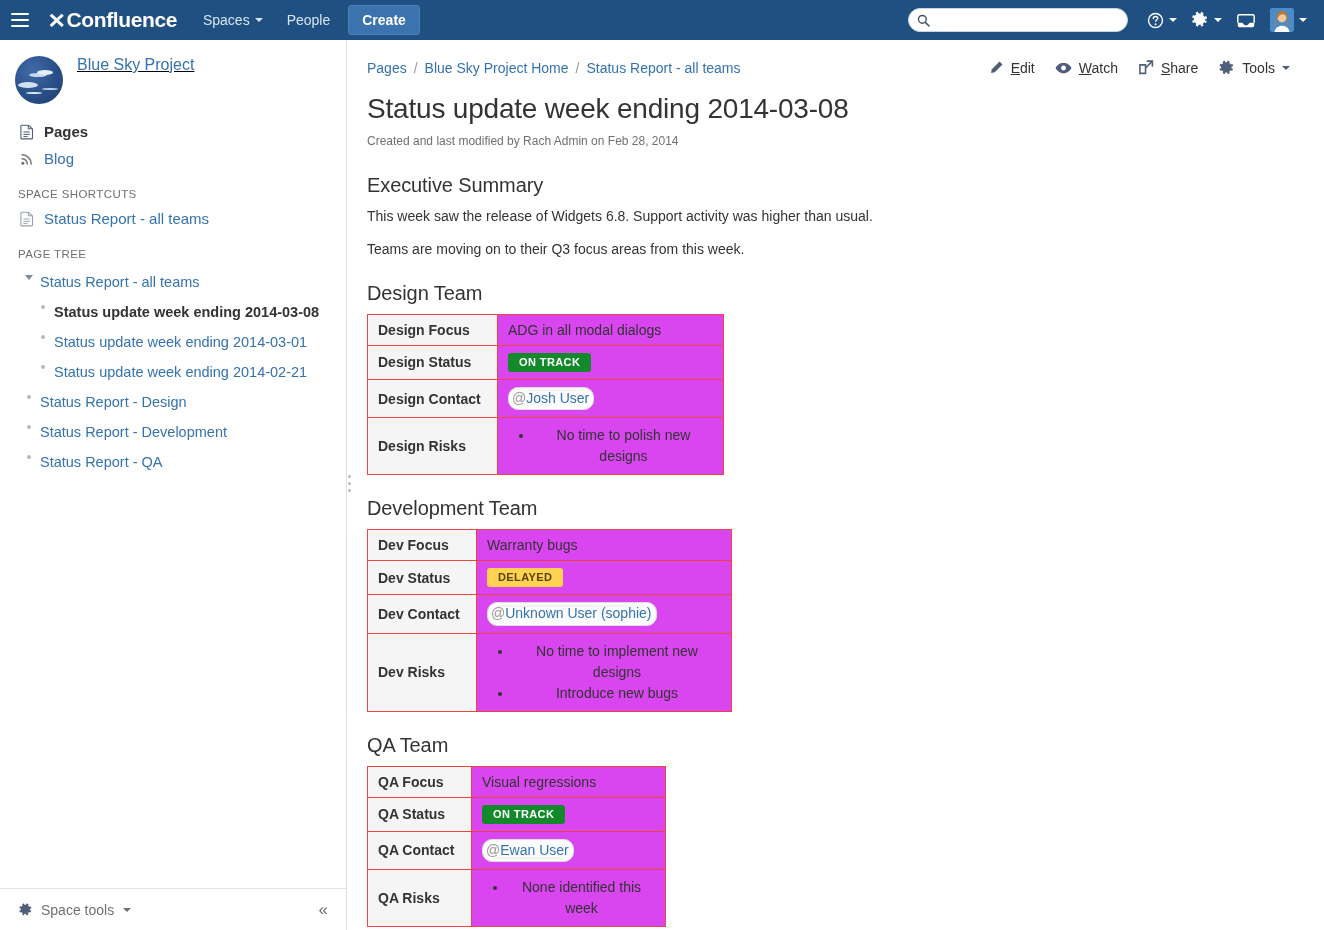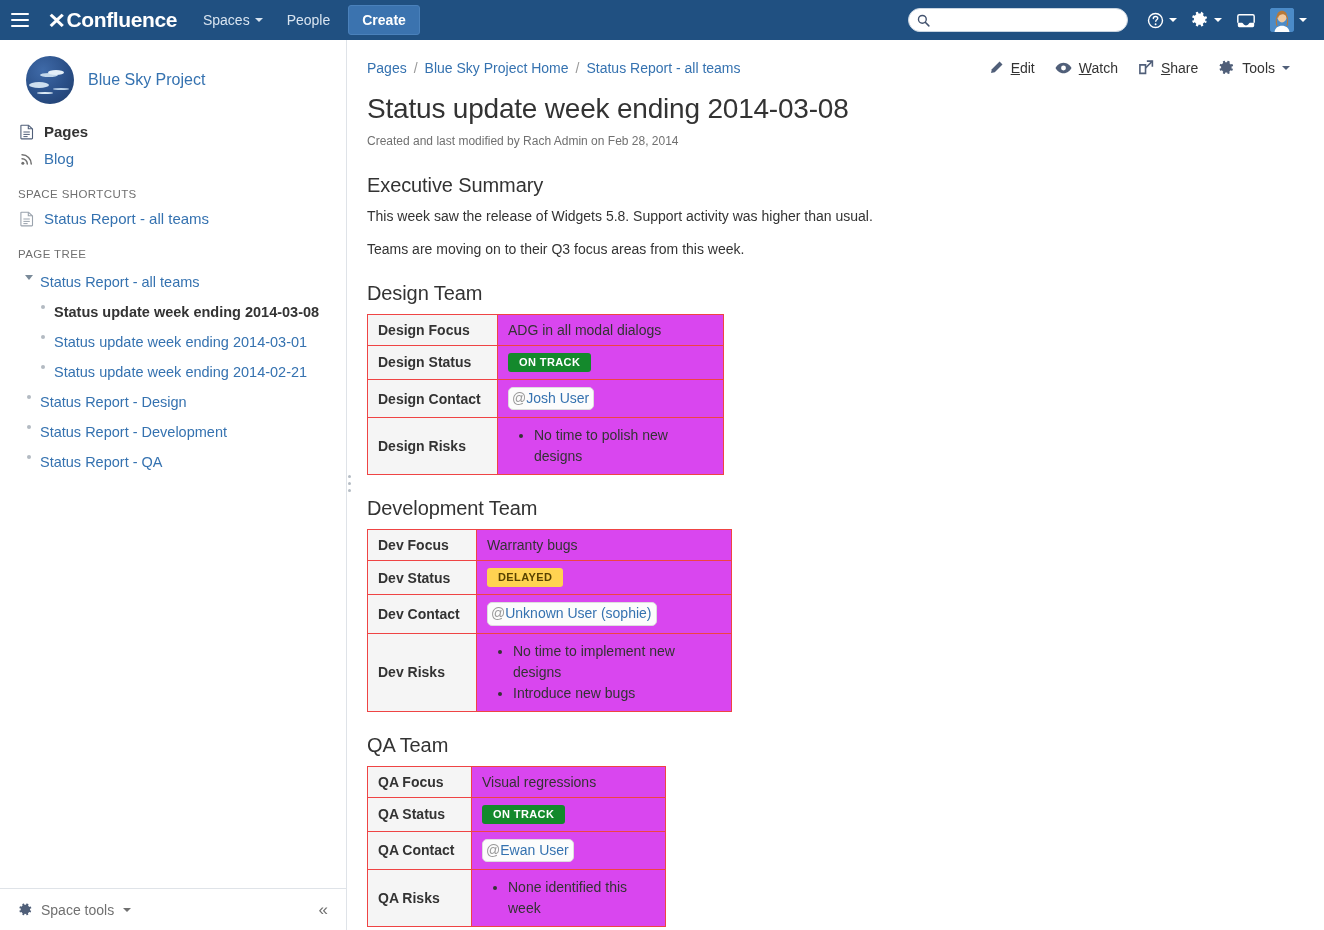--- a/index.html
+++ b/index.html
@@ -114,22 +114,23 @@
   #sidebar {
     width: 347px;
     background: #fff;
     border-right: 1px solid #dfe3e8;
     position: relative;
     flex: 0 0 347px;
     display: flex; flex-direction: column;
   }
   .sidebar-scroll { flex: 1 1 auto; overflow: hidden; }
   .space-header {
-    display: flex; align-items: center;
-    padding: 16px 10px 14px 26px;
+    display: flex; align-items: flex-start;
+    padding: 16px 10px 14px 15px;
+    text-decoration: underline;
   }
   .space-avatar {
     width: 48px; height: 48px;
     border-radius: 50%;
     background: radial-gradient(circle at 35% 30%, #3f6aa8 0%, #2a4f87 55%, #1e3c6b 100%);
     position: relative; overflow: hidden;
     flex: 0 0 48px;
   }
   .space-avatar::before {
     content:""; position: absolute;
@@ -323,41 +324,41 @@
     vertical-align: middle;
     text-align: left;
   }
   table.conf th {
     background: #f5f5f5;
     font-weight: bold;
     white-space: nowrap;
   }
   table.conf td { background: #d946ef; }
   table.conf ul {
-    margin: 0; padding-left: 26px;
+    margin: 0; padding-left: 26px; text-align: center;
   }
   table.conf ul li { line-height: 1.5; }
 
   .lozenge {
     display: inline-block;
     font-size: 11px;
     font-weight: bold;
     letter-spacing: 0.4px;
     padding: 3px 11px 3px 11px;
     border-radius: 3px;
     text-transform: uppercase;
     line-height: 1.2;
   }
   .lz-green { background: #14892c; color: #fff; }
   .lz-yellow { background: #ffd351; color: #594300; }
 
   .mention {
     display: inline-block;
     border: 1px solid #ddd;
-    border-radius: 5px;
+    border-radius: 10px;
     background: #fcfcfc;
     padding: 1px 4px 2px 3px;
     font-size: 14px;
     color: #3572b0;
     cursor: pointer;
     line-height: 1.3;
   }
   .mention .at { color: #999; }
 </style>
 </head>
@@ -604,21 +605,21 @@
           </div>
         </div>
       </div>
 
       <h1 class="page-title">Status update week ending 2014-03-08</h1>
       <div class="page-meta">Created and last modified by Rach Admin on Feb 28, 2014</div>
 
       <div class="content-body">
 
         <h2 class="sec">Executive Summary</h2>
-        <p class="para">This week saw the release of Widgets 5.8.  Support activity was higher than usual.</p>
+        <p class="para">This week saw the release of Widgets 6.8.  Support activity was higher than usual.</p>
         <p class="para">Teams are moving on to their Q3 focus areas from this week.</p>
 
         <h2 class="sec spaced">Design Team</h2>
         <table class="conf" style="width:356px">
           <colgroup>
               <col style="width:130px">
               <col style="width:226px">
             </colgroup>
           <tbody>
             <tr>

